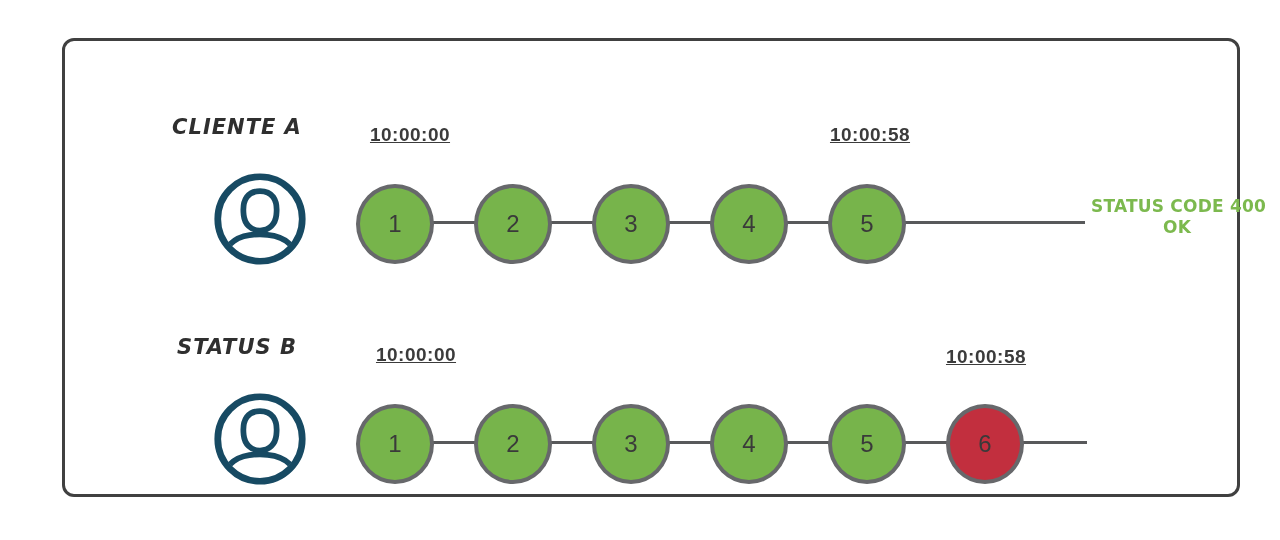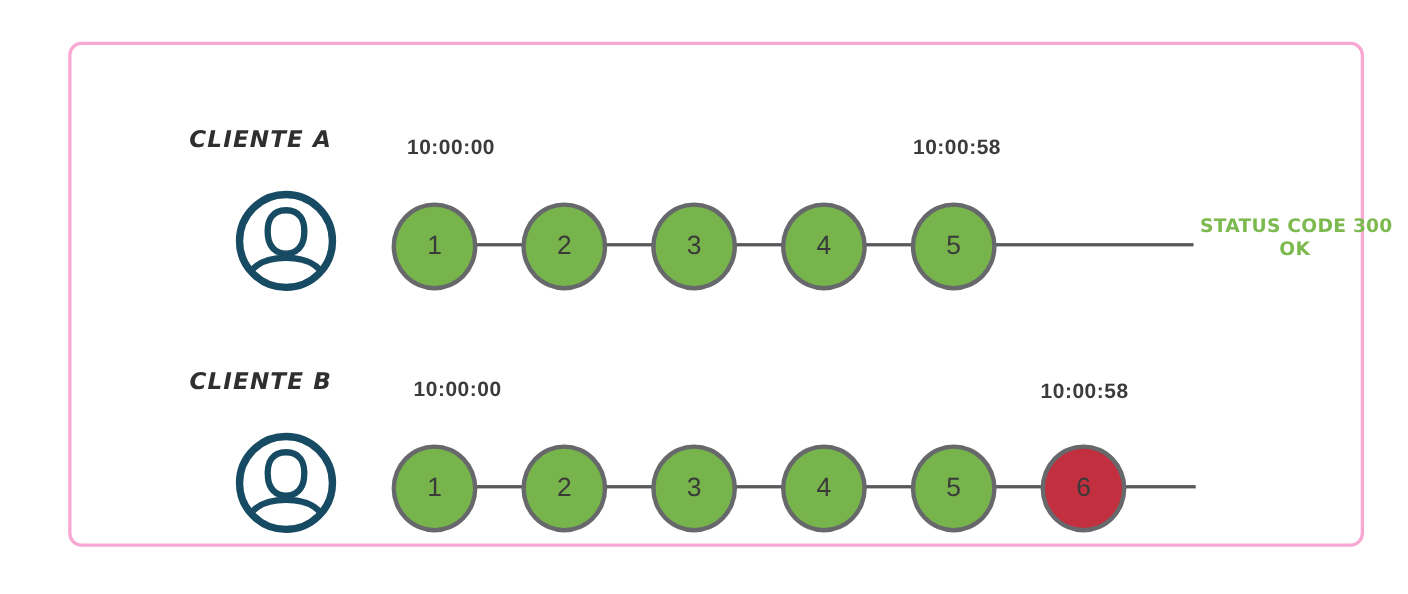--- a/index.html
+++ b/index.html
@@ -14,21 +14,21 @@
     height: 540px;
     background: #ffffff;
     overflow: hidden;
   }
   .box {
     position: absolute;
     left: 62px;
     top: 38px;
     width: 1172px;
     height: 453px;
-    border: 3px solid #f9a8d4;
+    border: 3px solid #404040;
     border-radius: 12px;
     background: #ffffff;
   }
   .client-label {
     position: absolute;
     width: 190px;
     text-align: center;
     font-family: "DejaVu Sans", sans-serif;
     font-style: italic;
     font-weight: bold;
@@ -50,20 +50,21 @@
   }
   .timestamp {
     position: absolute;
     width: 104px;
     text-align: center;
     font-weight: bold;
     font-size: 19px;
     color: #3b3b3b;
     letter-spacing: 0.5px;
     white-space: nowrap;
+    text-decoration: underline;
   }
   .request-circle {
     position: absolute;
     width: 70px;
     height: 72px;
     border: 4px solid #67686b;
     border-radius: 50%;
     display: flex;
     align-items: center;
     justify-content: center;
@@ -152,25 +153,25 @@
         <span>3</span>
       </div>
     <div class="request-circle ok rowA-c4">
         <span>4</span>
       </div>
     <div class="request-circle ok rowA-c5">
         <span>5</span>
       </div>
 
     <div class="status-block green rowA-status">
-      <div>STATUS CODE 300</div>
+      <div>STATUS CODE 400</div>
       <div>OK</div>
     </div>
 
-    <div class="client-label rowB-label">CLIENTE B</div>
+    <div class="client-label rowB-label">STATUS B</div>
 
     <div class="avatar rowB-avatar">
       <svg viewBox="0 0 100 100">
         <defs>
             <clipPath id="avclip-b">
               <circle cx="50" cy="50" r="41"></circle>
             </clipPath>
           </defs>
         <circle cx="50" cy="50" r="44" fill="none" stroke="#174a63" stroke-width="7"></circle>
         <g clip-path="url(#avclip-b)" fill="none" stroke="#174a63" stroke-width="6">

